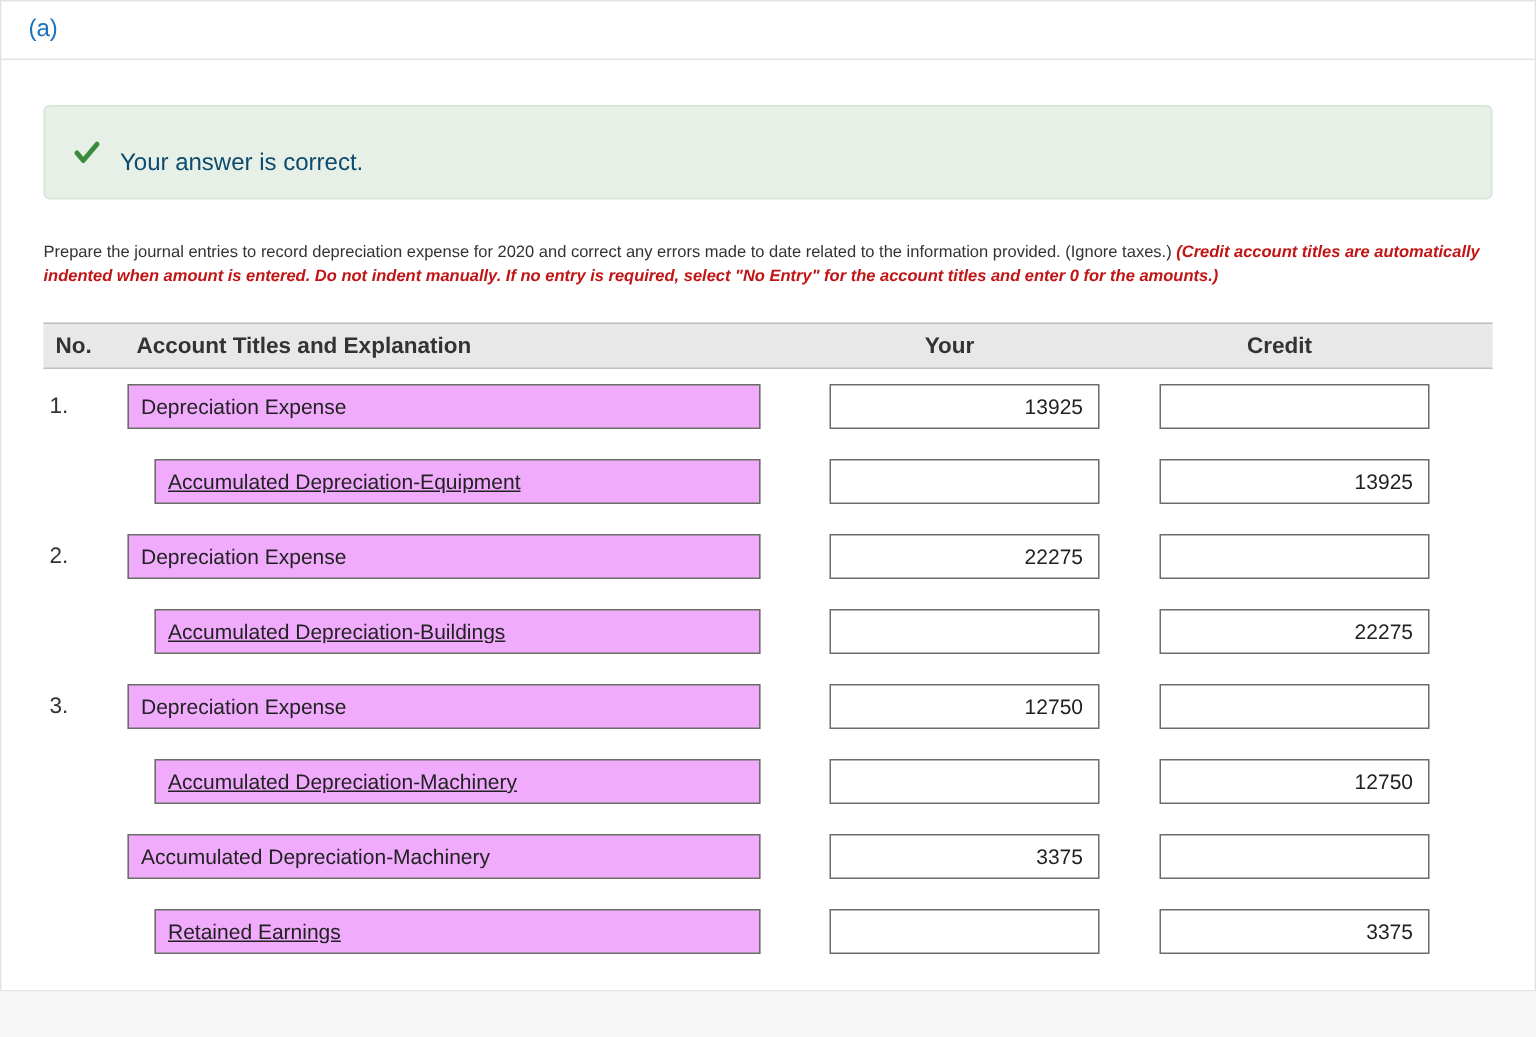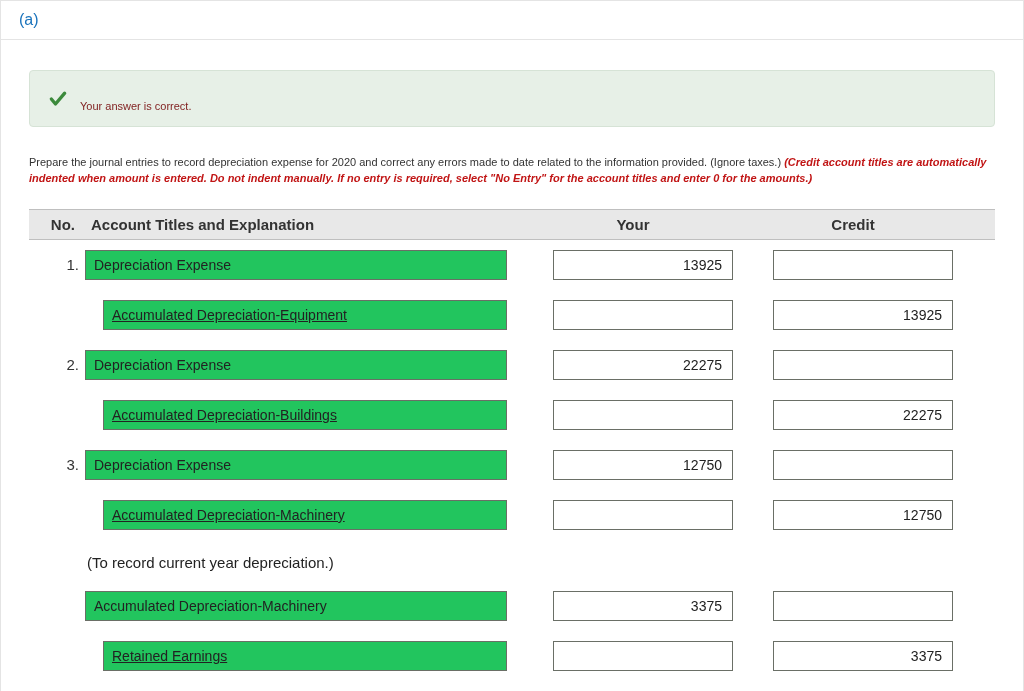--- a/index.html
+++ b/index.html
@@ -35,22 +35,22 @@
     display: flex;
     align-items: center;
     gap: 12px;
     margin-bottom: 28px;
   }
   .alert-correct .chk {
     width: 20px; height: 20px; flex: 0 0 auto;
     display: inline-flex; align-items:center; justify-content:center;
   }
   .alert-correct .msg {
-    color: #7f1d1d;
-    font-size: 11px;
+    color: #0c4a6e;
+    font-size: 16px;
     margin-top: 15px;
   }
   .instructions {
     font-size: 11px;
     line-height: 1.45;
     margin-bottom: 22px;
   }
   .instructions .red {
     color: #c11515;
     font-style: italic;
@@ -72,21 +72,21 @@
     padding: 6px 8px;
   }
   .grid-head .c-debit, .grid-head .c-credit { text-align: center; }
   .grid-body .row {
     display: grid;
     grid-template-columns: 54px 440px 220px 220px;
     align-items: center;
     padding: 6px 0;
   }
   .c-no {
-    text-align: right;
+    text-align: left;
     font-size: 15px;
     padding: 6px 4px;
   }
   .c-acc {
     padding: 4px 6px 4px 2px;
   }
   .c-acc.indent input.acc-input {
     margin-left: 18px;
     width: calc(100% - 28px);
     text-decoration: underline;
@@ -96,21 +96,21 @@
     color: #222;
     padding: 4px 0 0 2px;
   }
   input.acc-input {
     width: calc(100% - 10px);
     height: 30px;
     border: 1px solid #6a6f66;
     padding: 4px 8px;
     font-size: 14px;
     color: #222;
-    background: #22c55e;
+    background: #f0abfc;
   }
   .num-wrap {
     padding: 4px 10px;
     display: flex;
     justify-content: flex-end;
     align-items: center;
   }
   input.num-input {
     width: 180px;
     height: 30px;
@@ -210,28 +210,20 @@
             <div class="c-acc indent"><input type="text" class="acc-input" value="Accumulated Depreciation-Machinery" style=""></div>
             <div class="num-wrap">
               <input type="text" class="num-input" style="">
             </div>
             <div class="num-wrap">
               <input type="text" class="num-input" value="12750" style="">
             </div>
           </div>
           <div class="row">
             <div class="c-no"></div>
-            <div class="c-acc">
-              <div class="caption">(To record current year depreciation.)</div>
-            </div>
-            <div></div>
-            <div></div>
-          </div>
-          <div class="row">
-            <div class="c-no"></div>
             <div class="c-acc"><input type="text" class="acc-input" value="Accumulated Depreciation-Machinery" style=""></div>
             <div class="num-wrap">
               <input type="text" class="num-input" value="3375" style="">
             </div>
             <div class="num-wrap">
               <input type="text" class="num-input" style="">
             </div>
           </div>
           <div class="row">
             <div class="c-no"></div>

